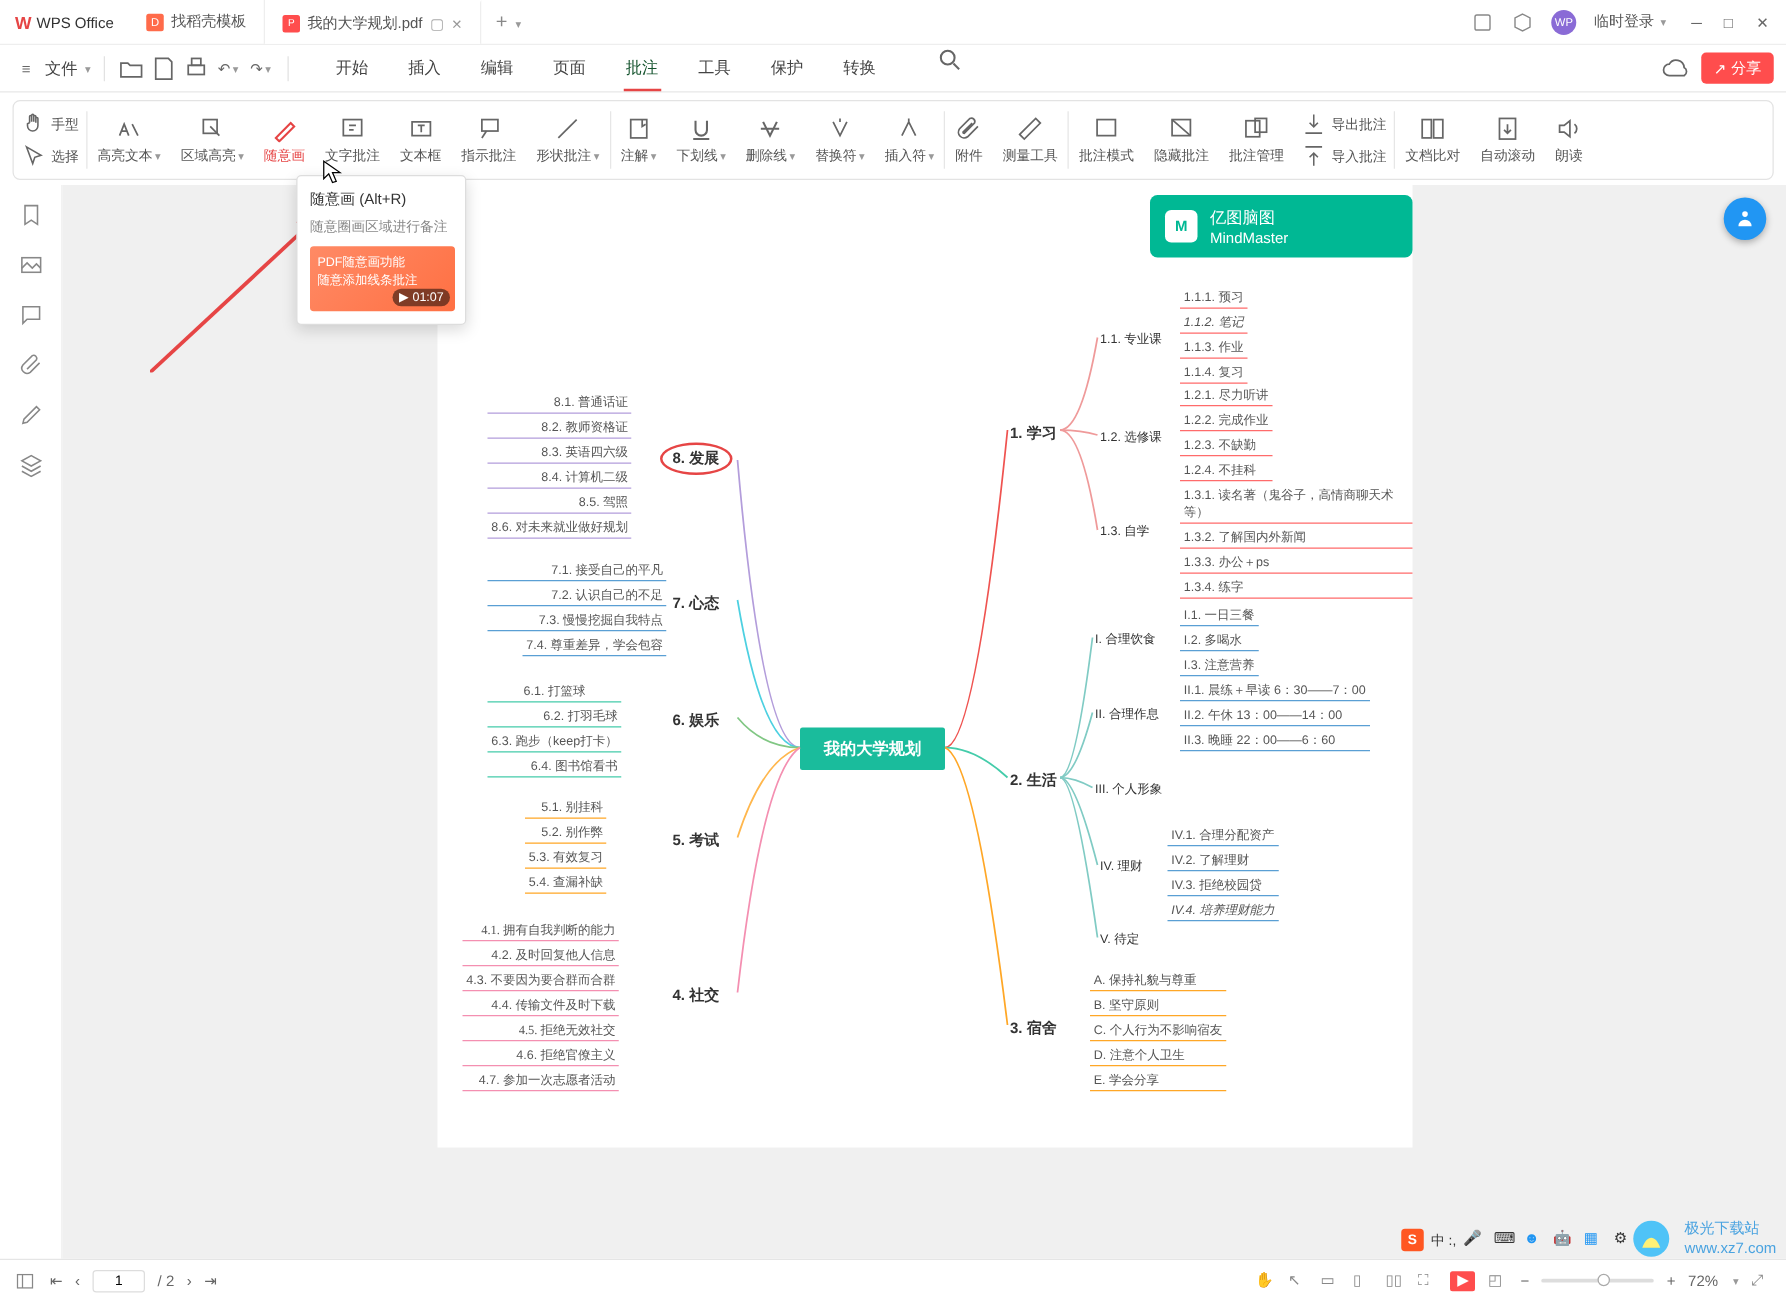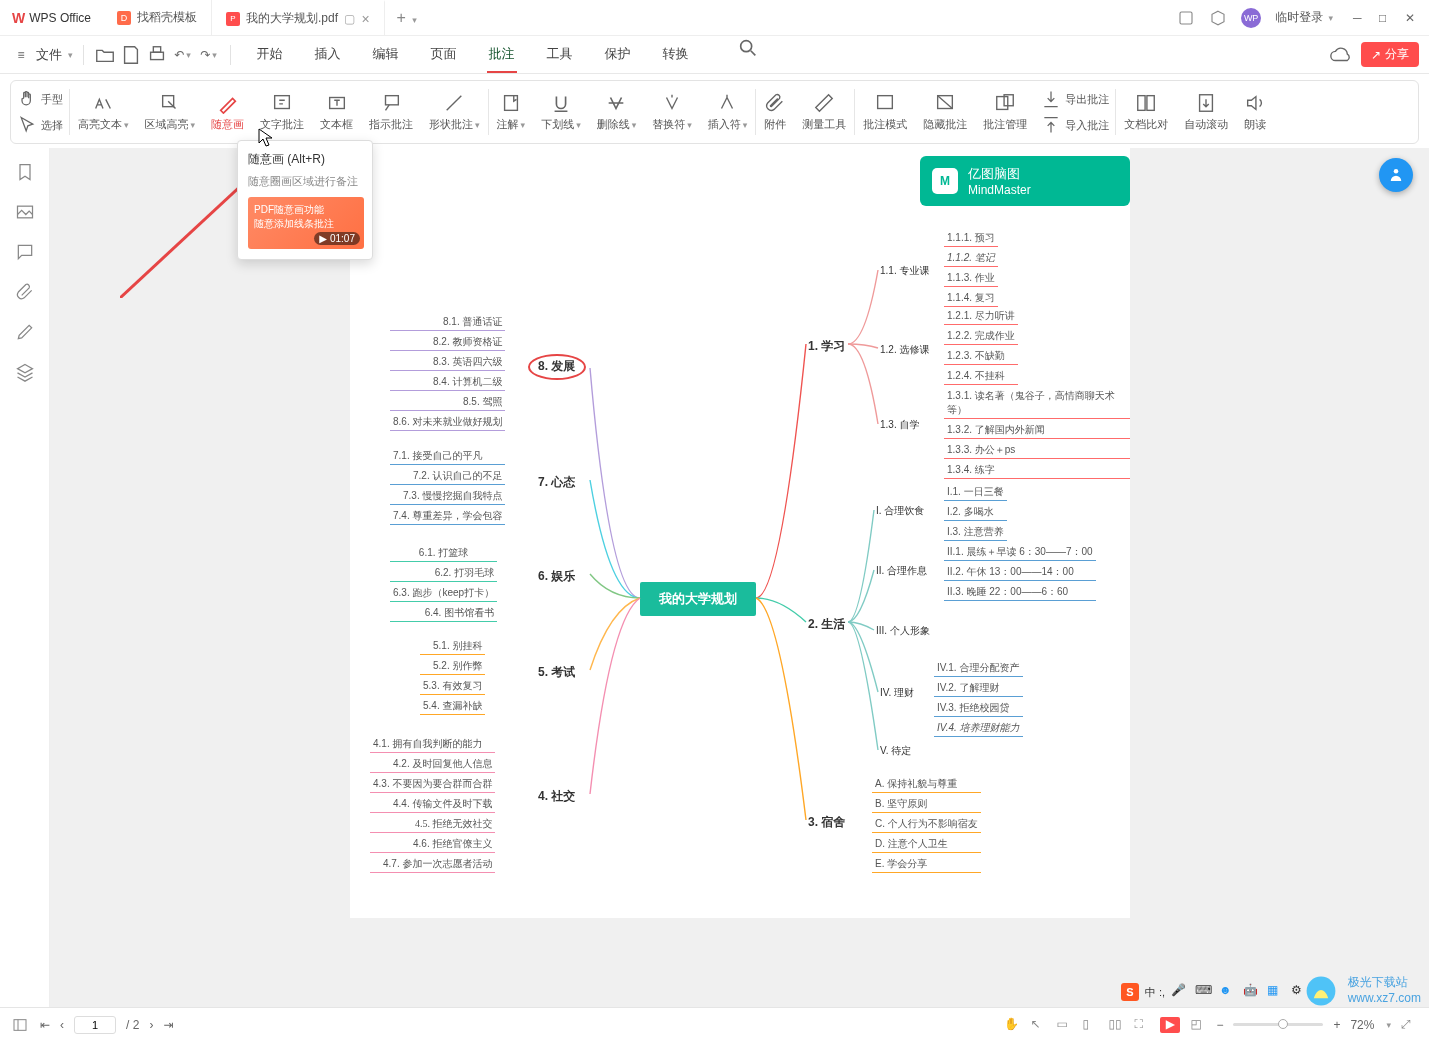--- a/index.html
+++ b/index.html
@@ -15,21 +15,21 @@
 .title-right{margin-left:auto;display:flex;align-items:center;gap:14px;padding-right:10px}
 .title-right .i{width:18px;height:18px;color:#888}
 .avatar{width:20px;height:20px;border-radius:50%;background:#8a6bd6;color:#fff;font-size:9px;display:flex;align-items:center;justify-content:center}
 .login-txt{font-size:12px;color:#555}
 .win-btns{display:flex;gap:12px;margin-left:6px}
 .win-btns span{width:14px;color:#666}
 
 .menubar{height:38px;display:flex;align-items:center;border-bottom:1px solid #e8e8e8;padding:0 10px;gap:4px}
 .menubar .mi{width:22px;height:22px;display:flex;align-items:center;justify-content:center;color:#666}
 .sep{width:1px;height:20px;background:#e2e2e2;margin:0 6px}
-.tabs-menu{display:flex;gap:28px;margin-left:14px}
+.tabs-menu{display:flex;gap:28px;margin-left:26px}
 .tabs-menu .tm{font-size:13px;color:#444;padding:8px 2px}
 .tabs-menu .tm.active{color:#14532d;border-bottom:2px solid #e64545}
 .menubar-right{margin-left:auto;display:flex;align-items:center;gap:10px}
 .share-btn{background:#ff4d4d;color:#fff;border-radius:4px;padding:4px 10px;font-size:12px;display:flex;align-items:center;gap:4px}
 
 .ribbon{height:64px;border:1px solid #e3e3e3;border-radius:6px;margin:6px 10px 0 10px;display:flex;align-items:center;padding:4px 0;background:#fff}
 .rgrp{display:flex;flex-direction:column;align-items:center;padding:0 10px;font-size:11px;color:#555;gap:2px}
 .rgrp .row{display:flex;align-items:center;gap:4px;height:24px}
 .rgrp svg,.rgrp .ic{width:20px;height:20px}
 .rgrp.small{padding:0 6px}
@@ -429,42 +429,42 @@
         <div id="l8" style="position:absolute;left:40px;top:166px">
             <div class="leaf purple" style="text-align: right; margin-bottom: 3px;">8.1. 普通话证</div>
             <div class="leaf purple" style="text-align: right; margin-bottom: 3px;">8.2. 教师资格证</div>
             <div class="leaf purple" style="text-align: right; margin-bottom: 3px;">8.3. 英语四六级</div>
             <div class="leaf purple" style="text-align: right; margin-bottom: 3px;">8.4. 计算机二级</div>
             <div class="leaf purple" style="text-align: right; margin-bottom: 3px;">8.5. 驾照</div>
             <div class="leaf purple" style="text-align: right; margin-bottom: 3px;">8.6. 对未来就业做好规划</div>
           </div>
         <div class="node b" style="left:188px;top:326px">7. 心态</div>
         <div id="l7" style="position:absolute;left:40px;top:300px">
-            <div class="leaf blue" style="text-align: left; margin-bottom: 3px;">7.1. 接受自己的平凡</div>
+            <div class="leaf blue" style="text-align: right; margin-bottom: 3px;">7.1. 接受自己的平凡</div>
             <div class="leaf blue" style="text-align: right; margin-bottom: 3px;">7.2. 认识自己的不足</div>
             <div class="leaf blue" style="text-align: right; margin-bottom: 3px;">7.3. 慢慢挖掘自我特点</div>
-            <div class="leaf blue" style="margin-bottom: 3px;">7.4. 尊重差异，学会包容</div>
+            <div class="leaf blue" style="margin-bottom: 3px; margin-left: 28px;">7.4. 尊重差异，学会包容</div>
           </div>
         <div class="node b" style="left:188px;top:420px">6. 娱乐</div>
         <div id="l6" style="position:absolute;left:40px;top:397px">
             <div class="leaf green" style="text-align: center; margin-bottom: 3px;">6.1. 打篮球</div>
             <div class="leaf green" style="text-align: right; margin-bottom: 3px;">6.2. 打羽毛球</div>
             <div class="leaf green" style="text-align: right; margin-bottom: 3px;">6.3. 跑步（keep打卡）</div>
             <div class="leaf green" style="text-align: right; margin-bottom: 3px;">6.4. 图书馆看书</div>
           </div>
         <div class="node b" style="left:188px;top:516px">5. 考试</div>
         <div id="l5" style="position:absolute;left:70px;top:490px">
             <div class="leaf orange" style="text-align: right; margin-bottom: 3px;">5.1. 别挂科</div>
             <div class="leaf orange" style="text-align: right; margin-bottom: 3px;">5.2. 别作弊</div>
             <div class="leaf orange" style="text-align: right; margin-bottom: 3px;">5.3. 有效复习</div>
             <div class="leaf orange" style="text-align: right; margin-bottom: 3px;">5.4. 查漏补缺</div>
           </div>
         <div class="node b" style="left:188px;top:640px">4. 社交</div>
         <div id="l4" style="position:absolute;left:20px;top:588px">
-            <div class="leaf pink" style="margin-bottom: 3px;">4.1. 拥有自我判断的能力</div>
+            <div class="leaf pink" style="text-align: right; margin-bottom: 3px; font-family: Liberation Serif, serif;">4.1. 拥有自我判断的能力</div>
             <div class="leaf pink" style="text-align: right; margin-bottom: 3px;">4.2. 及时回复他人信息</div>
             <div class="leaf pink" style="text-align: right; margin-bottom: 3px;">4.3. 不要因为要合群而合群</div>
             <div class="leaf pink" style="text-align: right; margin-bottom: 3px;">4.4. 传输文件及时下载</div>
             <div class="leaf pink" style="text-align: right; margin-bottom: 3px; font-family: Liberation Serif, serif;">4.5. 拒绝无效社交</div>
             <div class="leaf pink" style="text-align: right; margin-bottom: 3px;">4.6. 拒绝官僚主义</div>
             <div class="leaf pink" style="text-align: right; margin-bottom: 3px;">4.7. 参加一次志愿者活动</div>
           </div>
 
         <div class="node b" style="left:458px;top:190px">1. 学习</div>
         <div class="node" style="left:530px;top:116px">1.1. 专业课</div>

